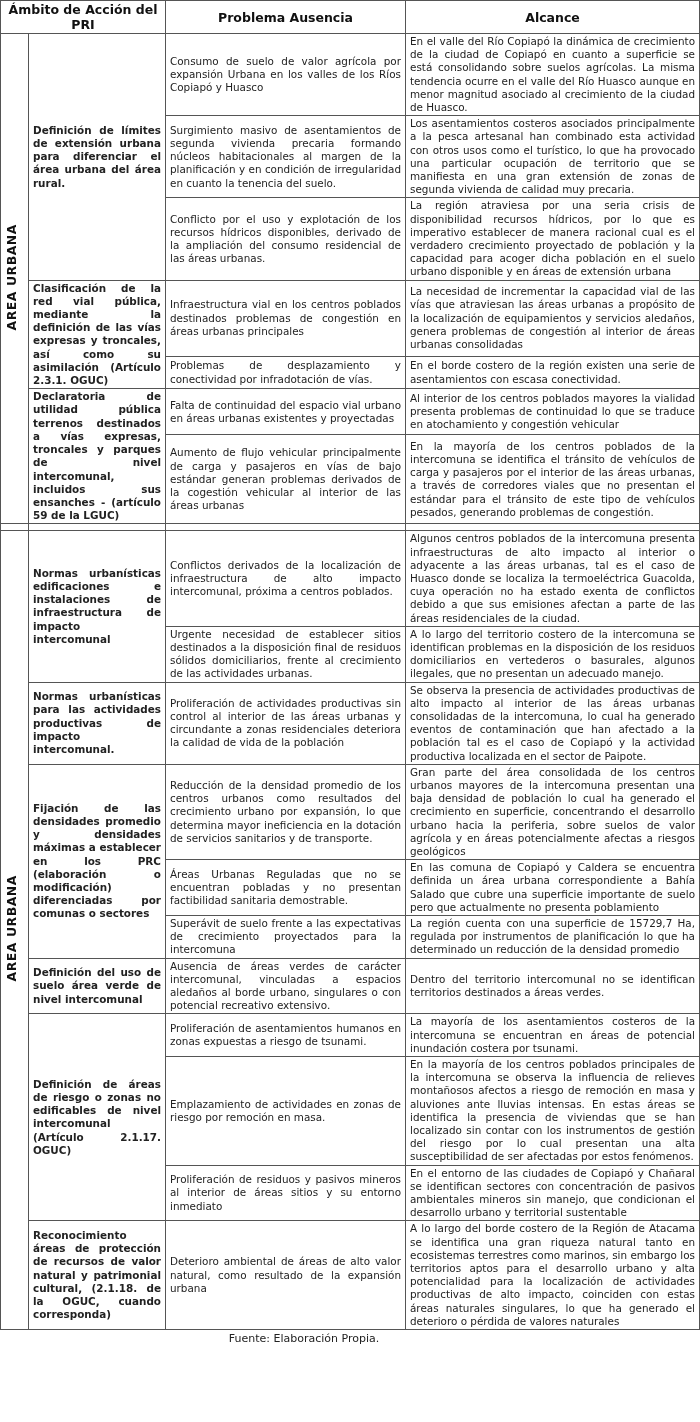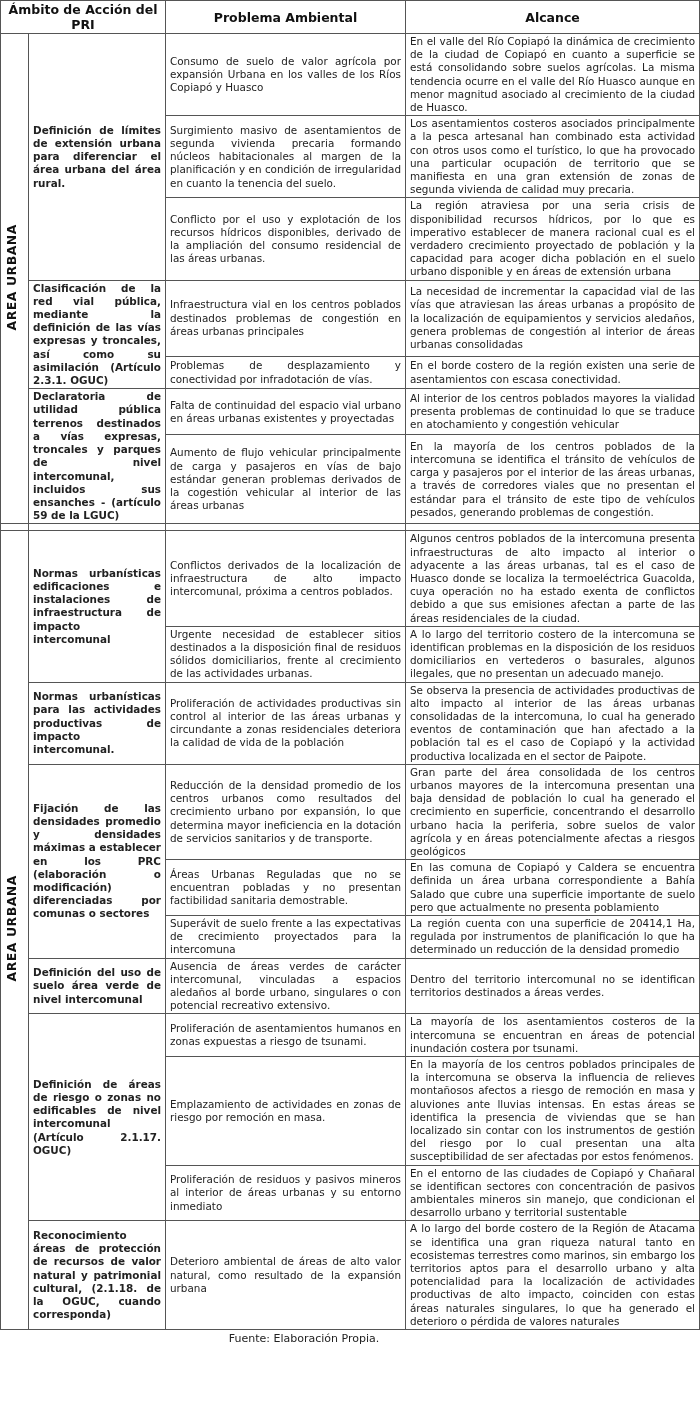--- a/index.html
+++ b/index.html
@@ -29,21 +29,21 @@
   <table class="pri">
     <colgroup>
       <col class="c0">
         <col class="c1">
         <col class="c2">
         <col class="c3">
     </colgroup>
     <thead>
       <tr>
         <th class="h1" colspan="2">Ámbito de Acción del PRI</th>
-        <th class="h1">Problema Ambiental</th>
+        <th class="h1">Problema Ausencia</th>
         <th class="h1">Alcance</th>
       </tr>
     </thead>
     <tbody id="tbody">
         <tr>
           <td class="vlabel" rowspan="7"><span class="vtext">AREA URBANA</span></td>
           <td class="ambito" rowspan="3">Definición de límites de extensión urbana para diferenciar el área urbana del área rural.</td>
           <td class="prob">Consumo de suelo de valor agrícola por expansión Urbana en los valles de los Ríos Copiapó y Huasco</td>
           <td class="alc">En el valle del Río Copiapó la dinámica de crecimiento de la ciudad de Copiapó en cuanto a superficie se está consolidando sobre suelos agrícolas. La misma tendencia ocurre en el valle del Río Huasco aunque en menor magnitud asociado al crecimiento de la ciudad de Huasco.</td>
         </tr>
@@ -98,38 +98,38 @@
           <td class="ambito" rowspan="3">Fijación de las densidades promedio y densidades máximas a establecer en los PRC (elaboración o modificación) diferenciadas por comunas o sectores</td>
           <td class="prob">Reducción de la densidad promedio de los centros urbanos como resultados del crecimiento urbano por expansión, lo que determina mayor ineficiencia en la dotación de servicios sanitarios y de transporte.</td>
           <td class="alc">Gran parte del área consolidada de los centros urbanos mayores de la intercomuna presentan una baja densidad de población lo cual ha generado el crecimiento en superficie, concentrando el desarrollo urbano hacia la periferia, sobre suelos de valor agrícola y en áreas potencialmente afectas a riesgos geológicos</td>
         </tr>
         <tr>
           <td class="prob">Áreas Urbanas Reguladas que no se encuentran pobladas y no presentan factibilidad sanitaria demostrable.</td>
           <td class="alc">En las comuna de Copiapó y Caldera se encuentra definida un área urbana correspondiente a Bahía Salado que cubre una superficie importante de suelo pero que actualmente no presenta poblamiento</td>
         </tr>
         <tr>
           <td class="prob">Superávit de suelo frente a las expectativas de crecimiento proyectados para la intercomuna</td>
-          <td class="alc">La región cuenta con una superficie de 20414,1 Ha, regulada por instrumentos de planificación lo que ha determinado un reducción de la densidad promedio</td>
+          <td class="alc">La región cuenta con una superficie de 15729,7 Ha, regulada por instrumentos de planificación lo que ha determinado un reducción de la densidad promedio</td>
         </tr>
         <tr>
           <td class="ambito" rowspan="1">Definición del uso de suelo área verde de nivel intercomunal</td>
           <td class="prob">Ausencia de áreas verdes de carácter intercomunal, vinculadas a espacios aledaños al borde urbano, singulares o con potencial recreativo extensivo.</td>
           <td class="alc">Dentro del territorio intercomunal no se identifican territorios destinados a áreas verdes.</td>
         </tr>
         <tr>
           <td class="ambito" rowspan="3">Definición de áreas de riesgo o zonas no edificables de nivel intercomunal (Artículo 2.1.17. OGUC)</td>
           <td class="prob">Proliferación de asentamientos humanos en zonas expuestas a riesgo de tsunami.</td>
           <td class="alc">La mayoría de los asentamientos costeros de la intercomuna se encuentran en áreas de potencial inundación costera por tsunami.</td>
         </tr>
         <tr>
           <td class="prob">Emplazamiento de actividades en zonas de riesgo por remoción en masa.</td>
           <td class="alc">En la mayoría de los centros poblados principales de la intercomuna se observa la influencia de relieves montañosos afectos a riesgo de remoción en masa y aluviones ante lluvias intensas. En estas áreas se identifica la presencia de viviendas que se han localizado sin contar con los instrumentos de gestión del riesgo por lo cual presentan una alta susceptibilidad de ser afectadas por estos fenómenos.</td>
         </tr>
         <tr>
-          <td class="prob">Proliferación de residuos y pasivos mineros al interior de áreas urbanas y su entorno inmediato</td>
+          <td class="prob">Proliferación de residuos y pasivos mineros al interior de áreas sitios y su entorno inmediato</td>
           <td class="alc">En el entorno de las ciudades de Copiapó y Chañaral se identifican sectores con concentración de pasivos ambientales mineros sin manejo, que condicionan el desarrollo urbano y territorial sustentable</td>
         </tr>
         <tr>
           <td class="ambito" rowspan="1">Reconocimiento áreas de protección de recursos de valor natural y patrimonial cultural, (2.1.18. de la OGUC, cuando corresponda)</td>
           <td class="prob">Deterioro ambiental de áreas de alto valor natural, como resultado de la expansión urbana</td>
           <td class="alc">A lo largo del borde costero de la Región de Atacama se identifica una gran riqueza natural tanto en ecosistemas terrestres como marinos, sin embargo los territorios aptos para el desarrollo urbano y alta potencialidad para la localización de actividades productivas de alto impacto, coinciden con estas áreas naturales singulares, lo que ha generado el deterioro o pérdida de valores naturales</td>
         </tr>
       </tbody>
   </table>
   <div class="caption">Fuente: Elaboración Propia.</div>

